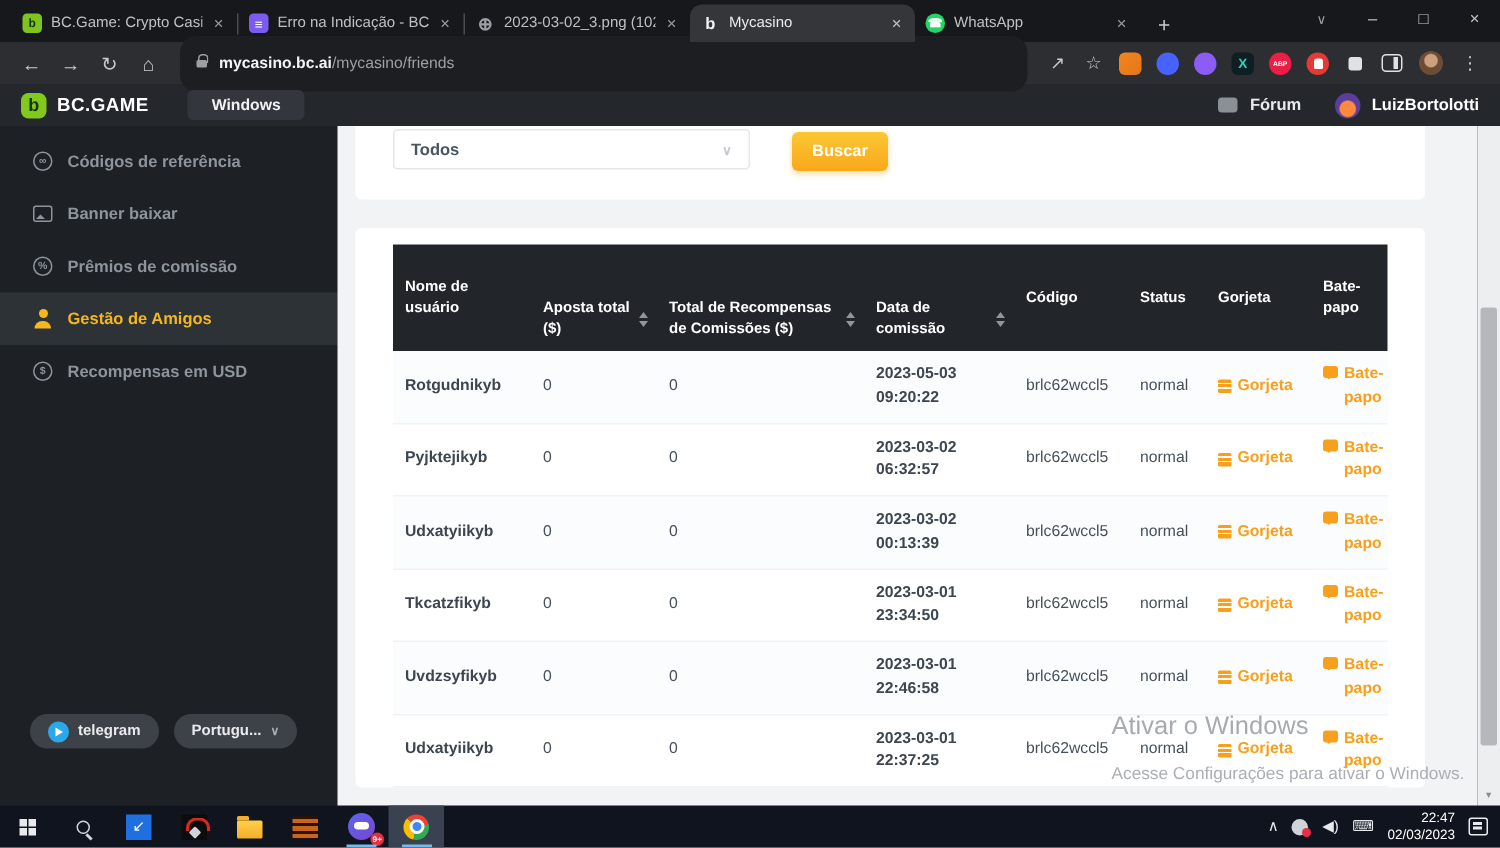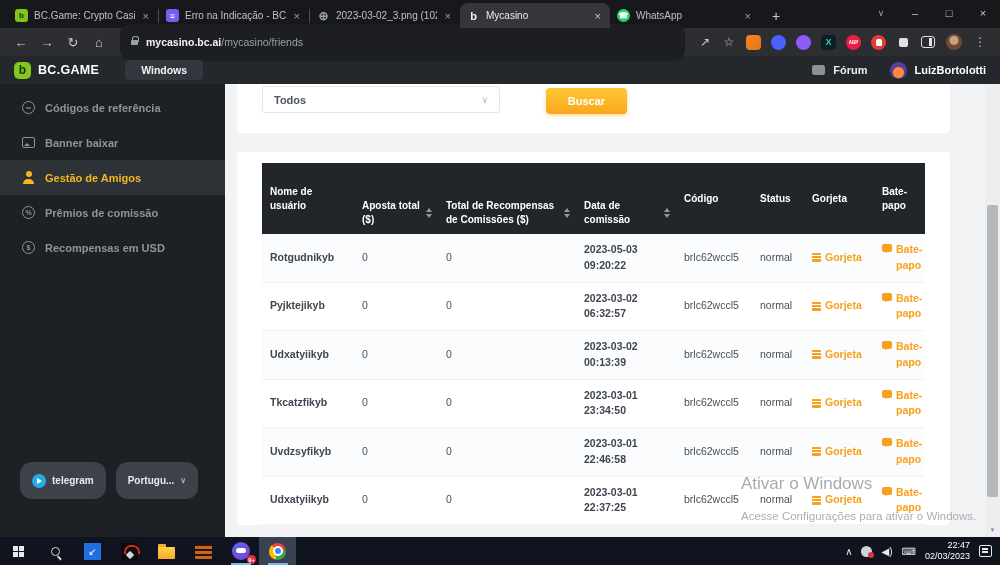--- a/index.html
+++ b/index.html
@@ -77,33 +77,33 @@
                color:#8d949c; font-size:11px; font-weight:bold; }
   .side-item.active { background:#2d3237; color:#f5b71e; }
   .circ-icon { width:13px; height:13px; border:1.5px solid #8d949c; border-radius:50%; display:flex;
                align-items:center; justify-content:center; font-size:7px; font-weight:bold; color:#8d949c; flex:none; }
   .banner-icon { width:13px; height:11px; border:1.5px solid #8d949c; border-radius:2px; position:relative; flex:none;}
   .banner-icon::after { content:''; position:absolute; bottom:1px; left:1px; border:3px solid transparent; border-bottom-color:#8d949c; }
   .person-icon { width:13px; height:13px; position:relative; flex:none; }
   .person-icon::before { content:''; position:absolute; top:0; left:3.5px; width:6px; height:6px; border-radius:50%; background:#f5b71e; }
   .person-icon::after { content:''; position:absolute; bottom:0; left:1px; width:11px; height:5px; border-radius:5px 5px 0 0; background:#f5b71e; }
   .side-bottom { position:absolute; left:20px; bottom:38px; display:flex; gap:10px; }
-  .pill { background:#3d4249; border-radius:12px; height:37px; display:flex; align-items:center;
+  .pill { background:#3d4249; border-radius:12px; height:23px; display:flex; align-items:center;
           padding:0 12px; color:#e8eaed; font-size:10px; font-weight:bold; gap:6px; }
   .tg-icon { width:14px; height:14px; border-radius:50%; background:#29a9ea; display:flex; align-items:center; justify-content:center; }
   .tg-icon::after { content:''; border:3px solid transparent; border-left:5px solid #fff; margin-left:3px; }
   .lang-chev { font-size:8px; color:#aab0b6; }
 
   
   .content { flex:1; background:#f2f3f5; position:relative; overflow:hidden; }
   .top-card { position:absolute; left:12px; top:0; width:713px; height:49px; background:#fff; border-radius:0 0 4px 4px; }
   .select { position:absolute; left:25px; top:2px; width:238px; height:27px; border:1px solid #e3e6ea; border-radius:3px;
             background:#fff; display:flex; align-items:center; padding:0 11px; font-size:11px; color:#4a5560; font-weight:bold; }
   .select-chev { margin-left:auto; color:#c3c9cf; font-size:9px; }
-  .btn-buscar { position:absolute; left:309px; top:4px; width:81px; height:26px; border-radius:4px;
+  .btn-buscar { position:absolute; left:291px; top:4px; width:64px; height:26px; border-radius:4px;
                 background:linear-gradient(#fdc733,#f9a71b); color:#fff; font-weight:bold; font-size:11px;
                 display:flex; align-items:center; justify-content:center; box-shadow:0 2px 4px rgba(249,167,27,.4); }
 
   .table-card { position:absolute; left:12px; top:68px; width:713px; height:373px; background:#fff;
                 border-radius:4px; padding:11px 25px 0; }
   table { width:100%; border-collapse:collapse; table-layout:fixed; }
   col.c1{width:92px} col.c2{width:84px} col.c3{width:138px} col.c4{width:100px}
   col.c5{width:76px} col.c6{width:52px} col.c7{width:70px} col.c8{width:51px}
   th { background:#22262b; color:#fff; font-size:10px; font-weight:bold; text-align:left;
        padding:8px 6px 8px 8px; height:47px; line-height:1.35; vertical-align:middle; }
@@ -250,27 +250,27 @@
 
     <div class="sidebar">
       <div class="side-item">
         <span class="circ-icon">∞</span>
         <span>Códigos de referência</span>
       </div>
       <div class="side-item">
         <span class="banner-icon"></span>
         <span>Banner baixar</span>
       </div>
+      <div class="side-item">
+        <span class="circ-icon">%</span>
+        <span>Prêmios de comissão</span>
+      </div>
       <div class="side-item active">
         <span class="person-icon"></span>
         <span>Gestão de Amigos</span>
-      </div>
-      <div class="side-item">
-        <span class="circ-icon">%</span>
-        <span>Prêmios de comissão</span>
       </div>
       <div class="side-item">
         <span class="circ-icon">$</span>
         <span>Recompensas em USD</span>
       </div>
       <div class="side-bottom">
         <div class="pill">
           <span class="tg-icon"></span>
           <span>telegram</span>
         </div>

